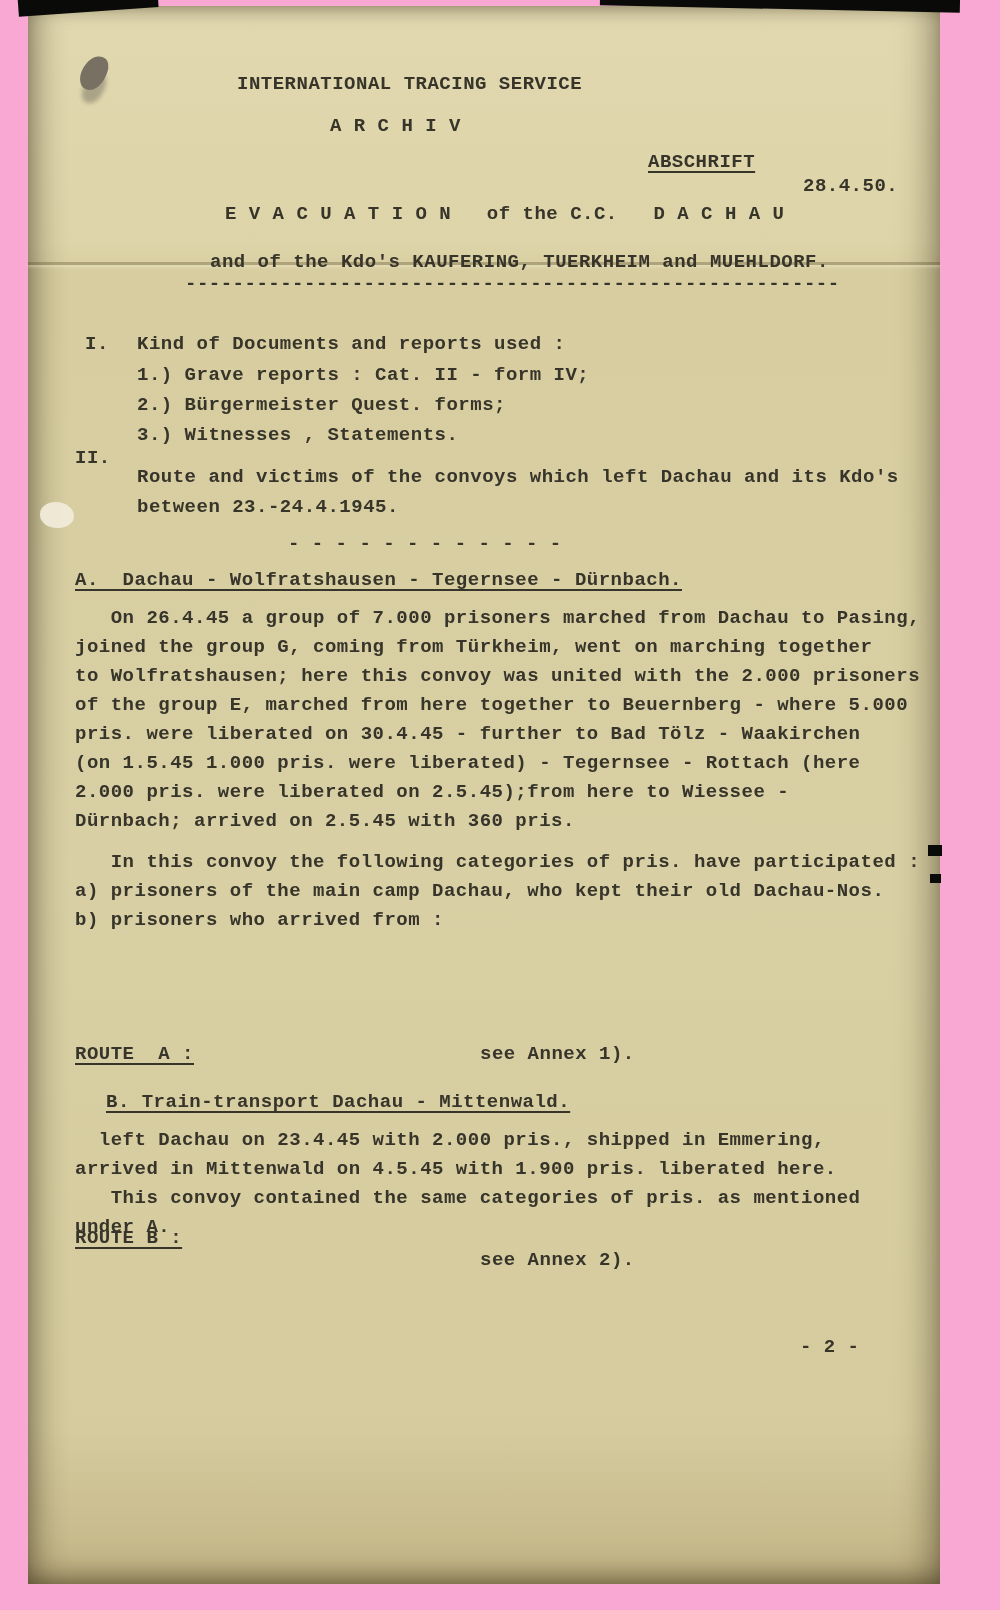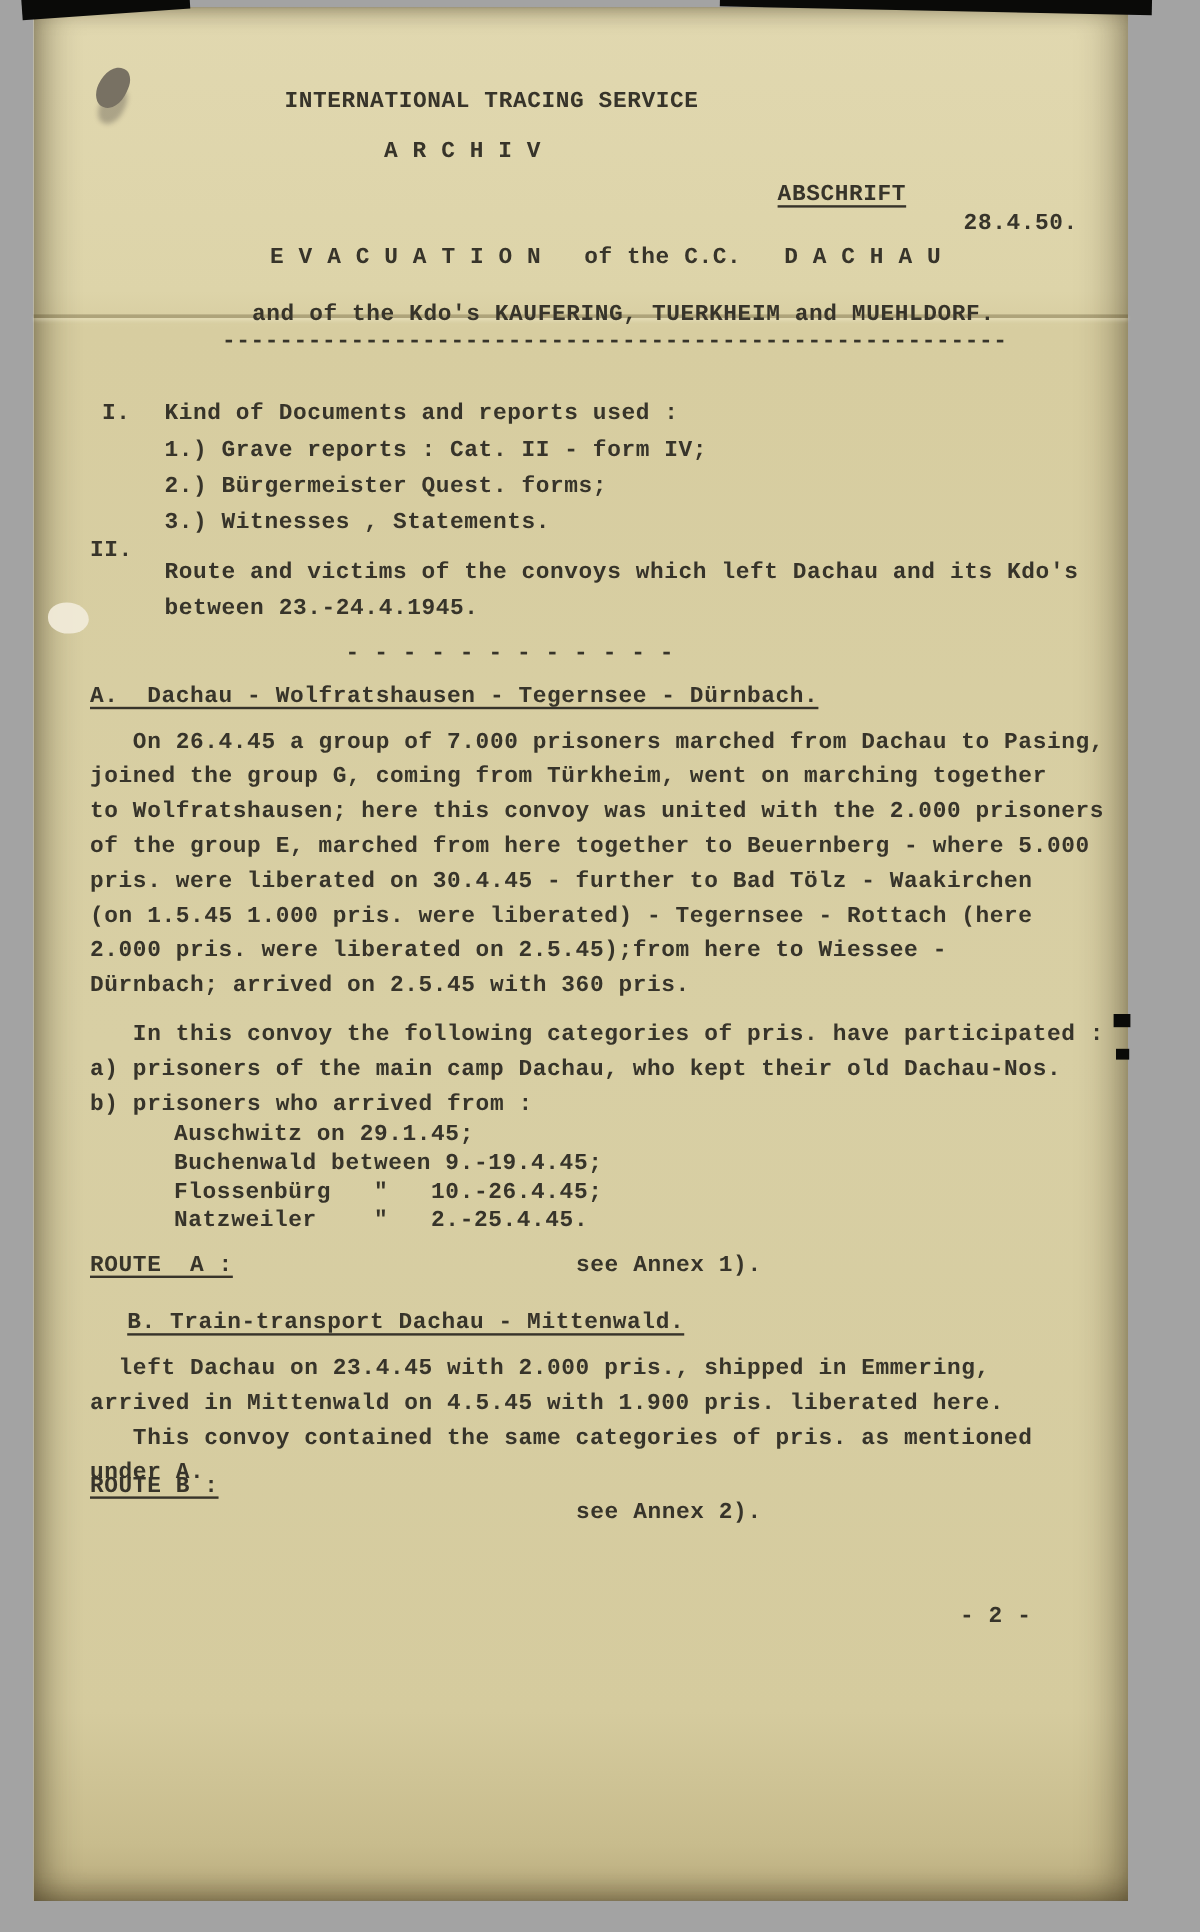--- a/index.html
+++ b/index.html
@@ -4,21 +4,21 @@
 <style>
   * { margin:0; padding:0; box-sizing:border-box; }
   html,body { background:#090907; }
   body {
     width:1000px; height:1610px;
     font-family:"Liberation Mono","DejaVu Sans Mono",monospace;
     overflow:hidden;
   }
   .scan {
     position:relative; width:1000px; height:1610px;
-    background:#a3a3a3; overflow:hidden;
+    background:#f9a8d4; overflow:hidden;
   }
   .paper {
     position:absolute; left:28px; top:6px; width:912px; height:1578px;
     background:linear-gradient(180deg,
       #e1d8b0 0%, #ddd4a9 15%, #d7cda0 17%,
       #d8cfa4 55%, #d5cb9e 90%, #c8bc8d 97%, #b7a97c 100%);
     box-shadow:
       inset 20px 0 30px -12px rgba(40,30,10,.45),
       inset -22px 0 32px -12px rgba(40,30,10,.40),
       inset 0 -16px 22px -10px rgba(40,30,10,.30),
@@ -65,21 +65,21 @@
   <div class="paper"></div>
   <div class="wedge-tl"></div>
   <div class="wedge-tr"></div>
   <div class="notch1"></div>
   <div class="notch2"></div>
   <div class="crease"></div>
   <div class="smudge"></div>
   <div class="spot"></div>
 
   <div class="txt" style="left:237px; top:70px;">INTERNATIONAL TRACING SERVICE</div>
-  <div class="txt" style="left:320px; top:112px;text-align:right;">A R C H I V</div>
+  <div class="txt" style="left:330px; top:112px;text-align:right;">A R C H I V</div>
   <div class="txt u" style="left:648px; top:148px;">ABSCHRIFT</div>
   <div class="txt" style="left:803px; top:172px;text-align:right;">28.4.50.</div>
   <div class="txt" style="left:225px; top:200px;">E V A C U A T I O N   of the C.C.   D A C H A U</div>
   <div class="txt" style="left:210px; top:248px;">and of the Kdo's KAUFERING, TUERKHEIM and MUEHLDORF.</div>
   <div class="txt" style="left:185px; top:270px;">-------------------------------------------------------</div>
 
   <div class="txt" style="left:85px; top:330px;">I.</div>
   <div class="txt" style="left:137px; top:330px;">Kind of Documents and reports used :</div>
   <div class="txt items" style="left:137px; top:360px;">1.) Grave reports : Cat. II - form IV;
 2.) Bürgermeister Quest. forms;
@@ -96,24 +96,20 @@
 joined the group G, coming from Türkheim, went on marching together
 to Wolfratshausen; here this convoy was united with the 2.000 prisoners
 of the group E, marched from here together to Beuernberg - where 5.000
 pris. were liberated on 30.4.45 - further to Bad Tölz - Waakirchen
 (on 1.5.45 1.000 pris. were liberated) - Tegernsee - Rottach (here
 2.000 pris. were liberated on 2.5.45);from here to Wiessee -
 Dürnbach; arrived on 2.5.45 with 360 pris.</div>
   <div class="txt" style="left:75px; top:848px;">   In this convoy the following categories of pris. have participated :
 a) prisoners of the main camp Dachau, who kept their old Dachau-Nos.
 b) prisoners who arrived from :</div>
-  <div class="txt tight" style="left:145px; top:933px;">Auschwitz on 29.1.45;
-Buchenwald between 9.-19.4.45;
-Flossenbürg   "   10.-26.4.45;
-Natzweiler    "   2.-25.4.45.</div>
   <div class="txt u" style="left:75px; top:1040px;">ROUTE  A :</div>
   <div class="txt" style="left:480px; top:1040px;">see Annex 1).</div>
 
   <div class="txt u" style="left:75px; top:1088px;margin-left:31px;">B. Train-transport Dachau - Mittenwald.</div>
   <div class="txt" style="left:75px; top:1126px;">  left Dachau on 23.4.45 with 2.000 pris., shipped in Emmering,
 arrived in Mittenwald on 4.5.45 with 1.900 pris. liberated here.
    This convoy contained the same categories of pris. as mentioned
 under A.</div>
   <div class="txt u" style="left:75px; top:1224px;">ROUTE B :</div>
   <div class="txt" style="left:480px; top:1246px;">see Annex 2).</div>

